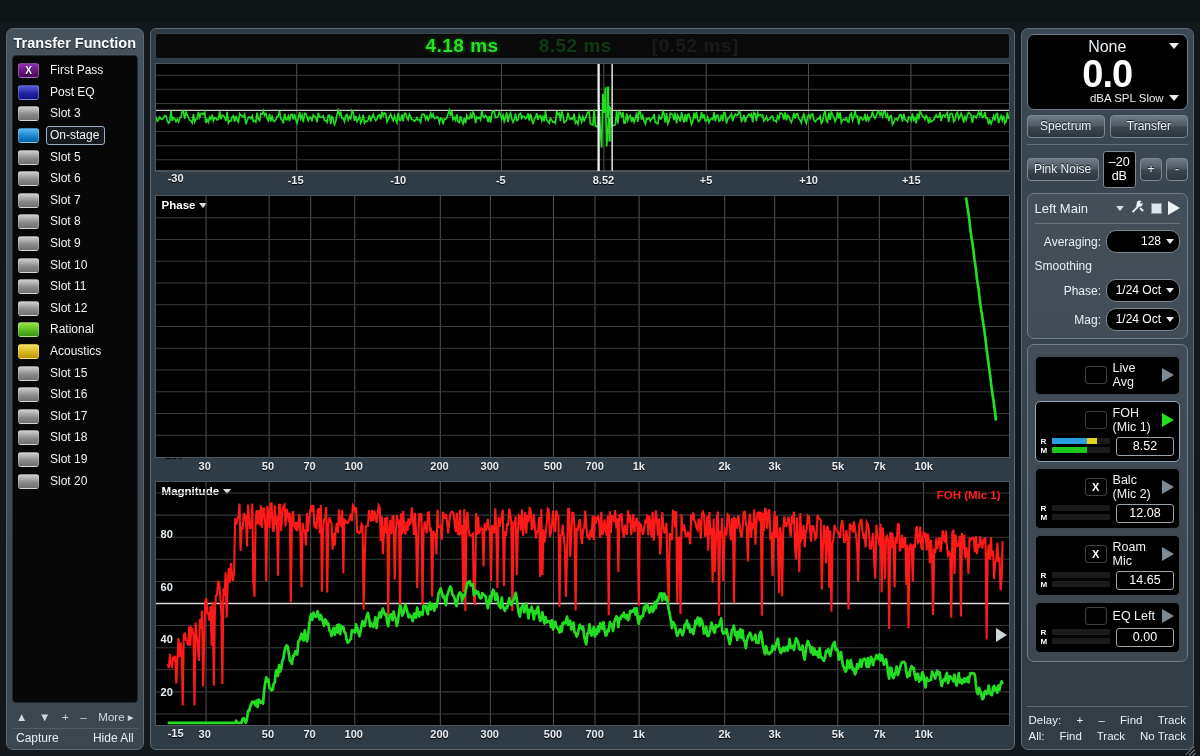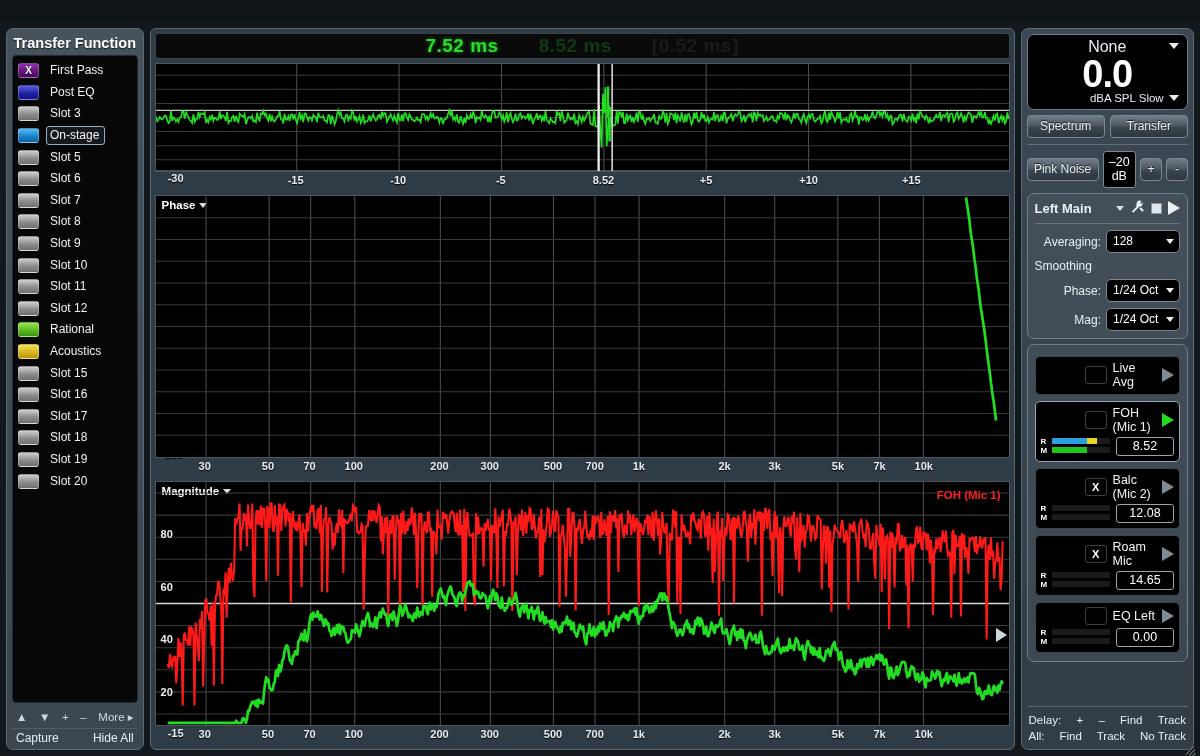--- a/index.html
+++ b/index.html
@@ -173,33 +173,33 @@
   .db-field {
     flex: 1; background: #000; border: 1px solid #7d8992; border-radius: 3px;
     color: #ffffff; font-size: 12.5px; text-align: center; padding: 3px 0 4px 0;
   }
 
   .srcbox {
     background: rgba(255,255,255,.05); border: 1px solid #6f7d88; border-radius: 7px;
     padding: 5px 7px 7px 7px;
   }
   .srcrow { display: flex; align-items: center; gap: 6px; color: #e9eff4; font-size: 13px; }
-  .srcrow .name { flex: 1; font-weight: bold; }
+  .srcrow .name { flex: 1; }
   .ico { cursor: default; }
   .stop-sq { width: 11px; height: 11px; background: #dfe5ea; border: 1px solid #8a949c; }
   .play-tri { width: 0; height: 0; border-top: 7px solid transparent; border-bottom: 7px solid transparent; border-left: 12px solid #eef2f5; }
   .play-tri.grey { border-left-color: #7e8b95; }
   .play-tri.green { border-left-color: #22dd22; }
 
   .field-row { display: flex; align-items: center; gap: 5px; margin-top: 6px; }
   .field-row .lbl { color: #e9eff4; font-size: 12px; flex: 1; text-align: right; }
   .field-row .lbl.left { text-align: left; }
   .sel {
-    position: relative; background: #000; border: 1px solid #7d8992; border-radius: 5px;
-    color: #ffffff; font-size: 12px; padding: 3px 18px 4px 6px; min-width: 74px;
+    position: relative; background: #000; border: 1px solid #7d8992; border-radius: 10px;
+    color: #ffffff; font-size: 12px; padding: 3px 18px 4px 6px; min-width: 74px; text-align: right;
   }
   .sel .caret2 { position: absolute; right: 5px; top: 8px; width: 0; height: 0;
     border-left: 4px solid transparent; border-right: 4px solid transparent; border-top: 5px solid #e8edf1; }
 
   .traces { display: flex; flex-direction: column; gap: 6px; margin-top: 4px; }
   .tracecard {
     background: #000; border: 1px solid #3c464f; border-radius: 5px; padding: 4px 5px 5px 5px;
   }
   .tracecard.selected { border-color: #8fa6bb; }
   .tc-head { display: flex; align-items: center; gap: 6px; padding-left: 44px; }
@@ -340,21 +340,21 @@
         <div class="sb-row2">
           <span>Capture</span>
           <span>Hide All</span>
         </div>
       </div>
     </div>
 
     <div class="center">
 
       <div class="readout">
-        <span class="ro-primary">7.52 ms</span>
+        <span class="ro-primary">4.18 ms</span>
         <span class="ro-sec">8.52 ms</span>
         <span class="ro-ter">[0.52 ms]</span>
       </div>
 
       <div class="ir-wrap">
         <div class="yaxis" id="ir-yaxis">
             <div class="t" style="top: 10.5263%;">30</div>
             <div class="t" style="top: 23.6842%;">20</div>
             <div class="t" style="top: 36.8421%;">10</div>
             <div class="t" style="top: 50%;">0</div>

